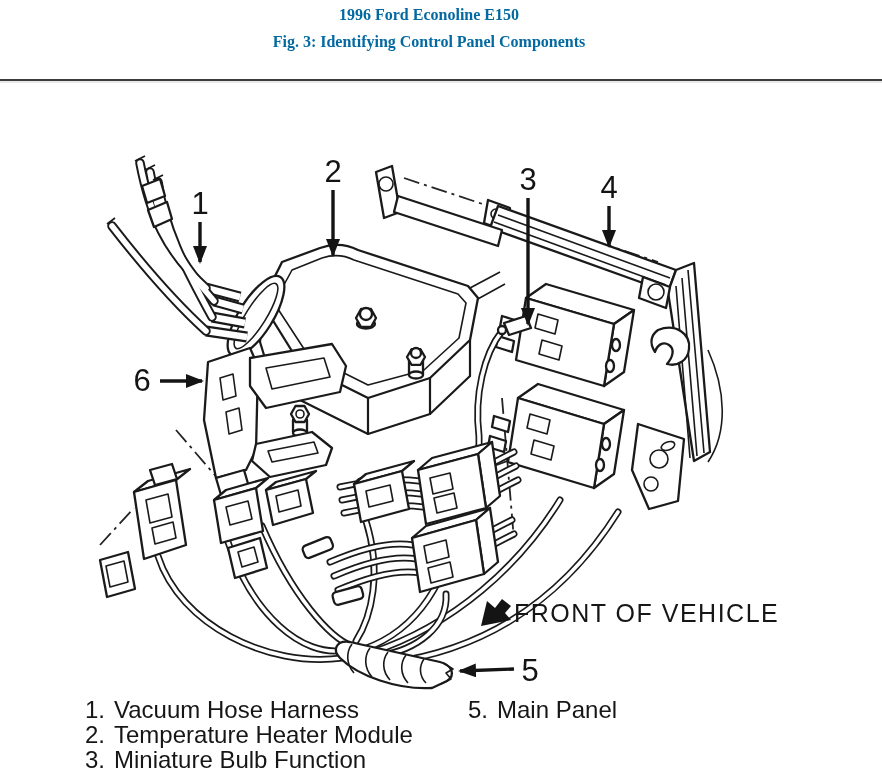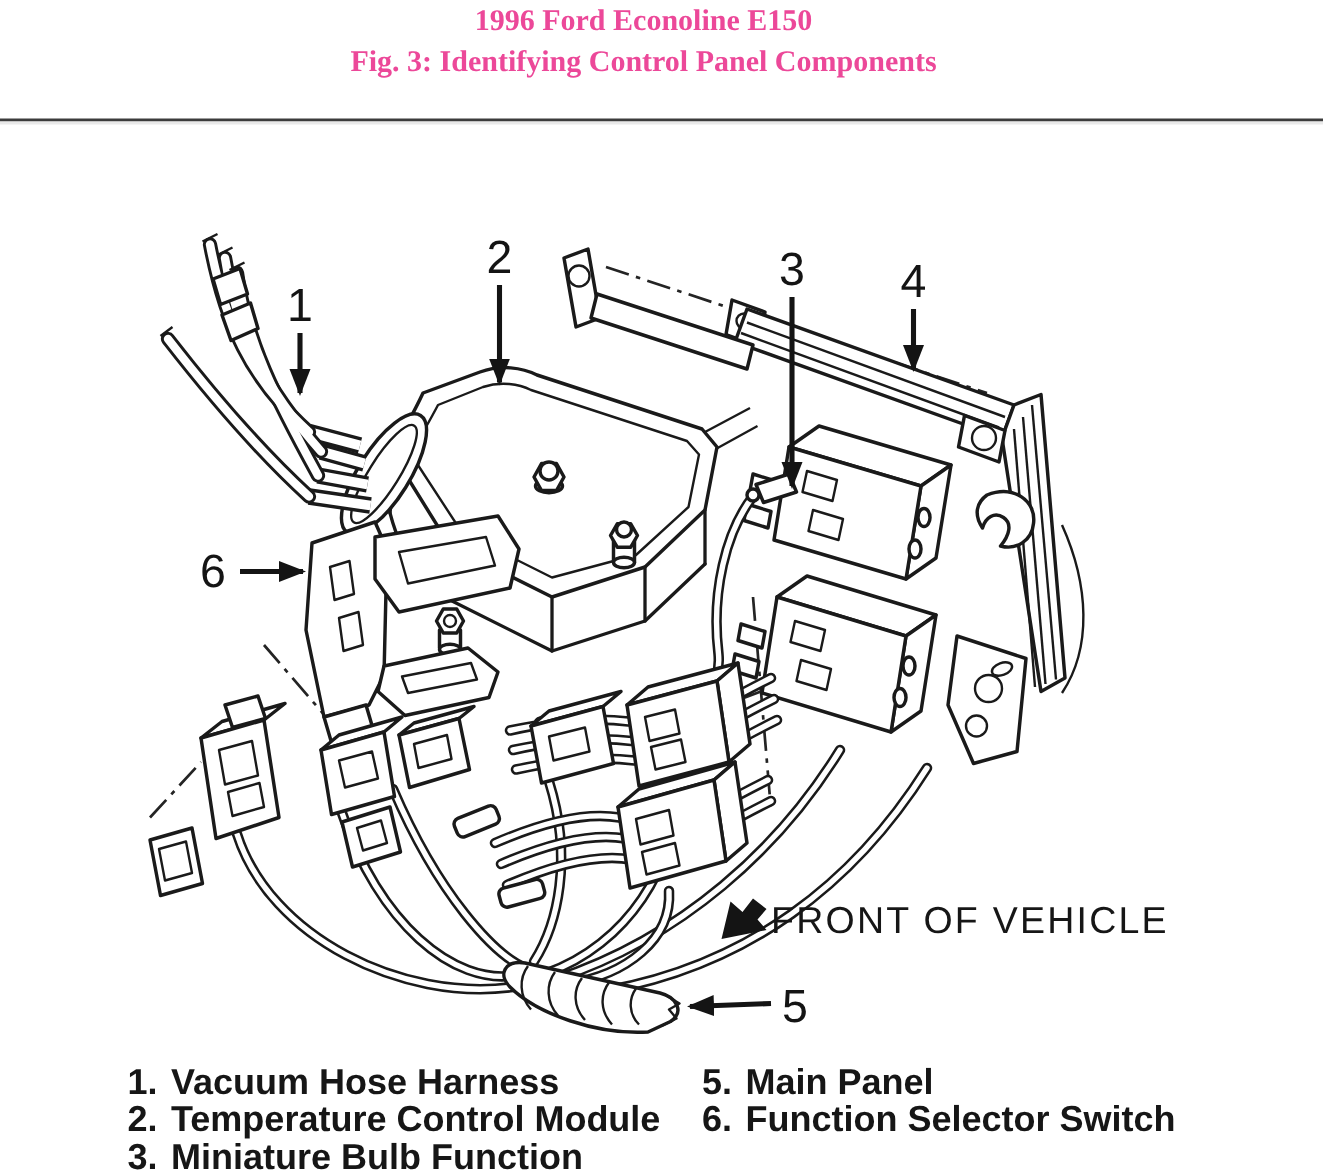--- a/index.html
+++ b/index.html
@@ -1,39 +1,39 @@
 <!DOCTYPE html>
 <html><head>
 <meta charset="utf-8">
 <style>
   html,body{margin:0;padding:0;background:#fff;}
   .page{position:relative;width:882px;height:783px;background:#fff;overflow:hidden;
         font-family:"Liberation Sans",sans-serif;color:#141414;}
   .header{position:absolute;top:1px;left:0;right:24px;text-align:center;
-          font-family:"Liberation Serif",serif;font-weight:bold;font-size:20px;color:#ec4899;}
+          font-family:"Liberation Serif",serif;font-weight:bold;font-size:16px;color:#0369a1;}
   .h-line{line-height:27px;white-space:nowrap;}
   .rule-dark{position:absolute;top:79px;left:0;width:882px;height:2px;background:#3c3c3c;}
   .rule-light{position:absolute;top:81px;left:0;width:882px;height:2px;background:#e9e9e9;}
   svg.canvas{position:absolute;top:0;left:0;}
   .ol{fill:#fff;stroke:#1a1a1a;stroke-width:2.3;stroke-linejoin:round;}
   .ln{fill:none;stroke:#1a1a1a;stroke-width:2.2;stroke-linecap:round;stroke-linejoin:round;}
   .thin{fill:none;stroke:#1a1a1a;stroke-width:1.6;stroke-linejoin:round;}
   .sil{fill:#fff;stroke:none;}
   .wire-o{fill:none;stroke:#1a1a1a;stroke-width:7;stroke-linecap:round;}
   .wire-i{fill:none;stroke:#fff;stroke-width:3.6;stroke-linecap:round;}
   .hose-o{fill:none;stroke:#1a1a1a;stroke-width:9.5;stroke-linecap:round;}
   .hose-i{fill:none;stroke:#fff;stroke-width:5.6;stroke-linecap:round;}
   .stub-o{fill:none;stroke:#1a1a1a;stroke-width:11;stroke-linecap:butt;}
   .stub-i{fill:none;stroke:#fff;stroke-width:6.5;stroke-linecap:butt;}
   .dd{fill:none;stroke:#242424;stroke-width:1.8;stroke-dasharray:16 5 3 5;}
   .arrow{stroke:#141414;stroke-width:3.4;fill:none;}
   .callout-num{font-family:"Liberation Sans",sans-serif;font-size:31px;fill:#141414;text-anchor:middle;}
   .front-text{font-family:"Liberation Sans",sans-serif;font-size:25px;letter-spacing:1.5px;fill:#161616;}
   .legend{position:absolute;top:697px;left:0;width:882px;font-size:24px;color:#161616;}
-  .legend-col{position:absolute;top:12px;font-weight:bold;}
+  .legend-col{position:absolute;top:0;}
   .legend-row{line-height:25px;white-space:nowrap;}
   .legend-num{display:inline-block;margin-right:9px;}
 </style>
 </head>
 <body>
 
 <div class="page">
 
   <div class="header">
     <div class="h-line">1996 Ford Econoline E150</div>
@@ -319,22 +319,21 @@
 
     <g>
       <path d="M481,626 L487,601 L495,608 L502,599 L511,606 L505,613 L511,620 Z" fill="#141414"></path>
       <text class="front-text" x="514" y="622">FRONT OF VEHICLE</text>
     </g>
   </svg>
 
   <div class="legend">
     <div class="legend-col" style="left:85px">
       <div class="legend-row"><span class="legend-num">1.</span><span>Vacuum Hose Harness</span></div>
-      <div class="legend-row"><span class="legend-num">2.</span><span>Temperature Control Module</span></div>
+      <div class="legend-row"><span class="legend-num">2.</span><span>Temperature Heater Module</span></div>
       <div class="legend-row"><span class="legend-num">3.</span><span>Miniature Bulb Function</span></div>
     </div>
     <div class="legend-col" style="left:468px">
       <div class="legend-row"><span class="legend-num">5.</span><span>Main Panel</span></div>
-      <div class="legend-row"><span class="legend-num">6.</span><span>Function Selector Switch</span></div>
     </div>
   </div>
 
 </div>
 
 </body></html>

